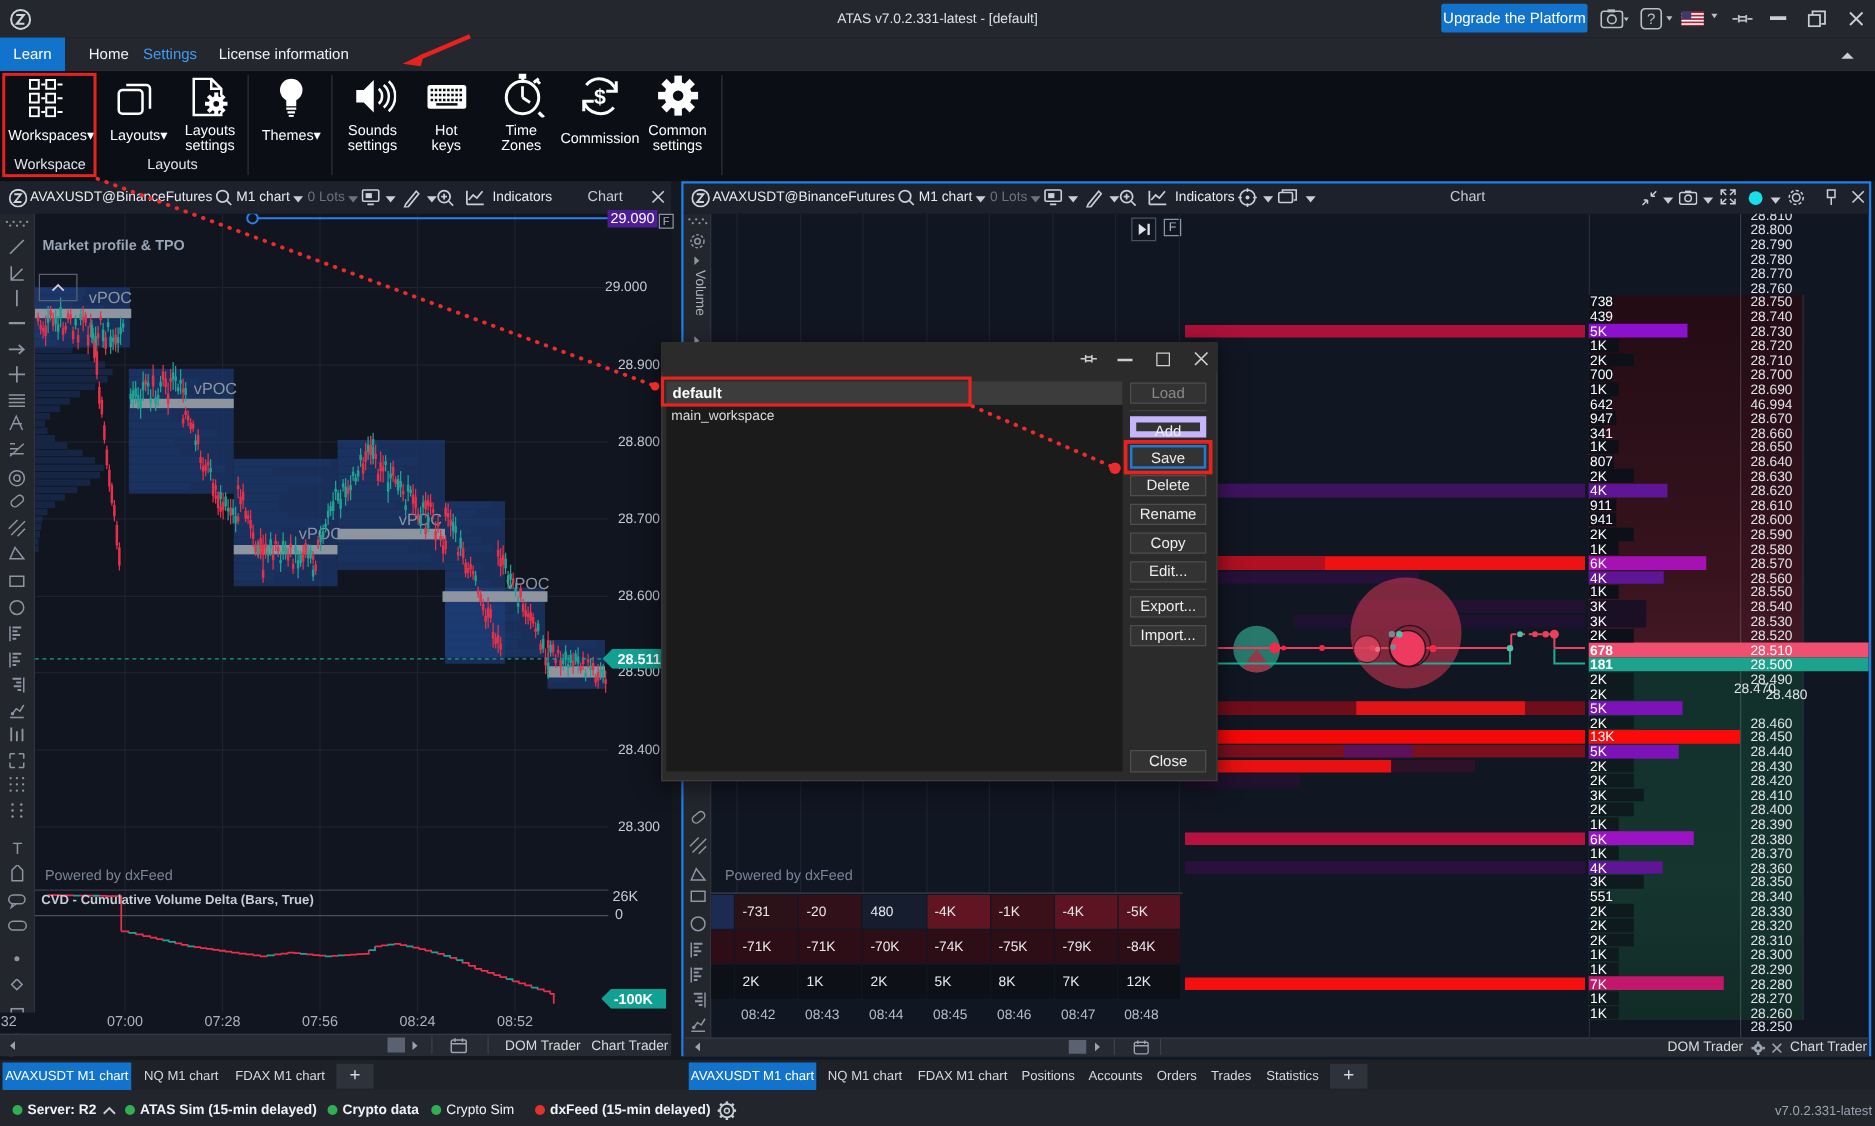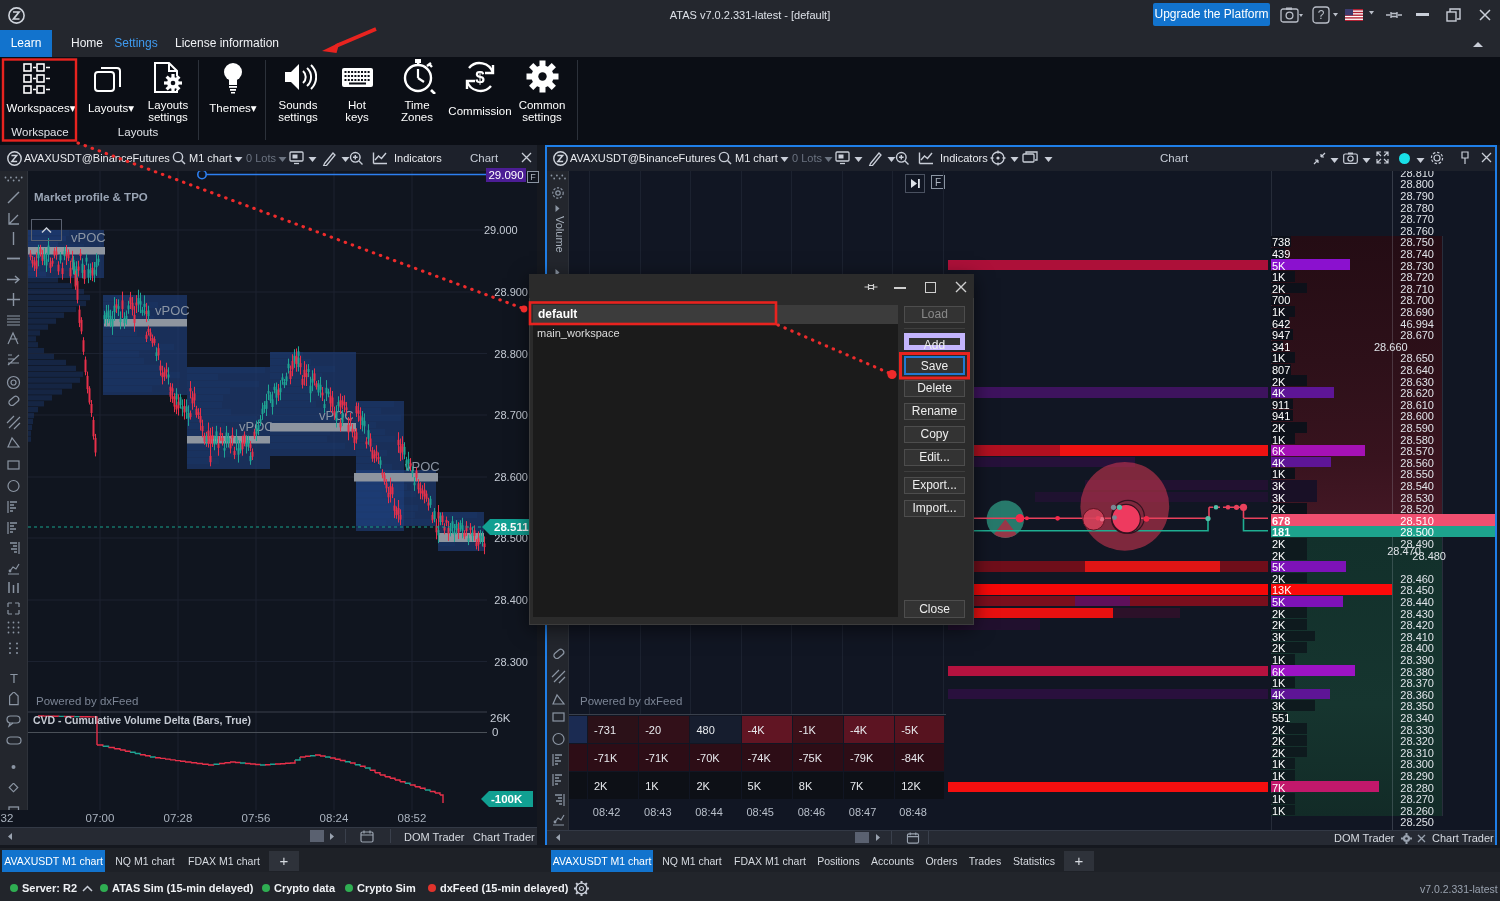--- a/index.html
+++ b/index.html
@@ -1345,21 +1345,21 @@
       <div style="left:725.0px;top:135.0px;width:60px;height:11px;color:#fff;font-size:11px;">1K</div>
       <div style="left:827px;top:135.0px;width:60px;height:11px;color:#dfe3e8;font-size:11px;text-align:right;">28.690</div>
       <div style="left:723.5px;top:146.39999999999998px;width:18px;height:10.799999999999999px;background:#0d1019;"></div>
       <div style="left:725.0px;top:146.60000000000002px;width:60px;height:11px;color:#fff;font-size:11px;">642</div>
       <div style="left:827px;top:146.60000000000002px;width:60px;height:11px;color:#dfe3e8;font-size:11px;text-align:right;">46.994</div>
       <div style="left:723.5px;top:158.0px;width:22px;height:10.799999999999999px;background:#0d1019;"></div>
       <div style="left:725.0px;top:158.20000000000005px;width:60px;height:11px;color:#fff;font-size:11px;">947</div>
       <div style="left:827px;top:158.20000000000005px;width:60px;height:11px;color:#dfe3e8;font-size:11px;text-align:right;">28.670</div>
       <div style="left:723.5px;top:169.59999999999997px;width:12px;height:10.799999999999999px;background:#0d1019;"></div>
       <div style="left:725.0px;top:169.8px;width:60px;height:11px;color:#fff;font-size:11px;">341</div>
-      <div style="left:827px;top:169.8px;width:60px;height:11px;color:#dfe3e8;font-size:11px;text-align:left;">28.660</div>
+      <div style="left:827px;top:169.8px;width:60px;height:11px;color:#dfe3e8;font-size:11px;text-align:right;">28.660</div>
       <div style="left:723.5px;top:181.19999999999993px;width:24px;height:10.799999999999999px;background:#0d1019;"></div>
       <div style="left:725.0px;top:181.39999999999998px;width:60px;height:11px;color:#fff;font-size:11px;">1K</div>
       <div style="left:827px;top:181.39999999999998px;width:60px;height:11px;color:#dfe3e8;font-size:11px;text-align:right;">28.650</div>
       <div style="left:723.5px;top:192.79999999999995px;width:20px;height:10.799999999999999px;background:#0d1019;"></div>
       <div style="left:725.0px;top:193.0px;width:60px;height:11px;color:#fff;font-size:11px;">807</div>
       <div style="left:827px;top:193.0px;width:60px;height:11px;color:#dfe3e8;font-size:11px;text-align:right;">28.640</div>
       <div style="left:723.5px;top:204.39999999999998px;width:36px;height:10.799999999999999px;background:#0d1019;"></div>
       <div style="left:725.0px;top:204.60000000000002px;width:60px;height:11px;color:#fff;font-size:11px;">2K</div>
       <div style="left:827px;top:204.60000000000002px;width:60px;height:11px;color:#dfe3e8;font-size:11px;text-align:right;">28.630</div>
       <div style="left:723.5px;top:216.0px;width:63px;height:10.799999999999999px;background:#5e1596;"></div>
@@ -1620,21 +1620,21 @@
 <div style="left:10px;top:884px;width:8px;height:8px;background:#2fae52;border-radius:50%;"></div>
     <div style="left:22px;top:882px;color:#f0f2f5;font-size:11px;font-weight:bold;">Server: R2</div>
 <svg style="left:82px;top:885px" width="11" height="7" viewBox="0 0 11 7">
       <path d="M1 6l4.5-4.5L10 6" stroke="#c9ced8" stroke-width="1.5" fill="none"></path>
     </svg>
 <div style="left:100px;top:884px;width:8px;height:8px;background:#2fae52;border-radius:50%;"></div>
     <div style="left:112px;top:882px;color:#f0f2f5;font-size:11px;font-weight:bold;">ATAS Sim (15-min delayed)</div>
 <div style="left:262px;top:884px;width:8px;height:8px;background:#2fae52;border-radius:50%;"></div>
     <div style="left:274px;top:882px;color:#f0f2f5;font-size:11px;font-weight:bold;">Crypto data</div>
 <div style="left:345px;top:884px;width:8px;height:8px;background:#2fae52;border-radius:50%;"></div>
-    <div style="left:357px;top:882px;color:#f0f2f5;font-size:11px;font-weight:bold;">Crypto Sim</div>
+    <div style="left:357px;top:882px;color:#f0f2f5;font-size:11px;font-weight:normal;">Crypto Sim</div>
 <div style="left:428px;top:884px;width:8px;height:8px;background:#e0332c;border-radius:50%;"></div>
     <div style="left:440px;top:882px;color:#f0f2f5;font-size:11px;font-weight:bold;">dxFeed (15-min delayed)</div>
 <svg style="left:574px;top:881px" width="15" height="15" viewBox="0 0 15 15">
       <g transform="translate(7.5,7.5)">
         <circle r="5.4" fill="none" stroke="#c9ced8" stroke-width="1.4"></circle>
         <circle r="2" fill="none" stroke="#c9ced8" stroke-width="1.2"></circle>
         <g fill="#c9ced8">
           <rect x="-1" y="-7.6" width="2" height="2.6" transform="rotate(0)"></rect>
           <rect x="-1" y="-7.6" width="2" height="2.6" transform="rotate(45)"></rect>
           <rect x="-1" y="-7.6" width="2" height="2.6" transform="rotate(90)"></rect>

